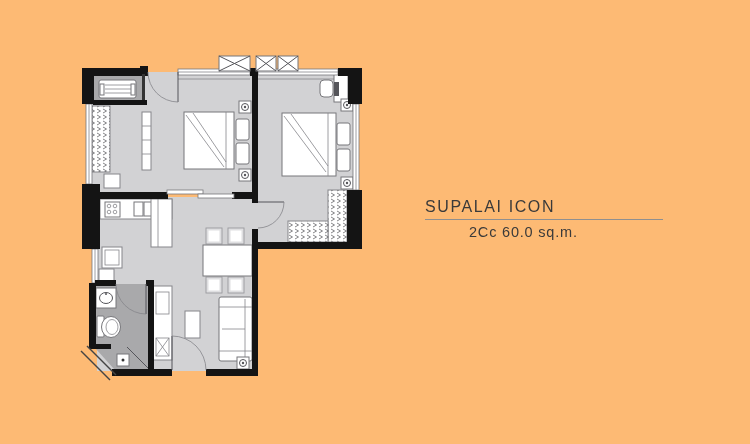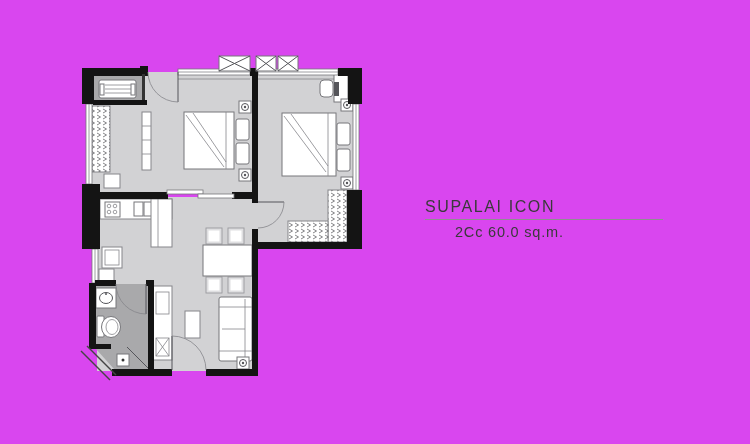--- a/index.html
+++ b/index.html
@@ -1,34 +1,34 @@
 <!DOCTYPE html>
 <html><head>
 <meta charset="utf-8">
 <style>
   html,body{margin:0;padding:0;background:#ffffff;}
-  #stage{position:relative;width:750px;height:444px;background:#d946ef;overflow:hidden;
+  #stage{position:relative;width:750px;height:444px;background:#fdba74;overflow:hidden;
          font-family:"Liberation Sans",sans-serif;}
   svg{position:absolute;left:0;top:0;}
   
   .wall{fill:#141414;}
   .floor{fill:#d2d2d4;}
   .wet{fill:#a9a9ab;}
   .furn{fill:#ffffff;stroke:#85858a;stroke-width:1;}
   .furnD{fill:#ffffff;stroke:#77777b;stroke-width:1;}
   .ln{stroke:#85858a;stroke-width:0.8;fill:none;}
   .lnD{stroke:#55555a;stroke-width:1;fill:none;}
   .win{fill:#ffffff;stroke:#77777b;stroke-width:0.8;}
   .chair{fill:#dfdfe1;stroke:#9a9a9e;stroke-width:0.9;}
   .chairIn{fill:#ffffff;stroke:none;}
   .panel{position:absolute;left:425px;top:198px;width:240px;color:#3a3a3a;}
   .panel .title{font-size:16px;letter-spacing:1.6px;font-weight:400;}
   .panel .rule{border-top:1.5px solid #8f8f8f;margin-top:3px;width:238px;}
   .panel .row{margin-top:4px;font-size:14.5px;letter-spacing:.8px;display:flex;}
-  .panel .code{margin-left:30px;white-space:nowrap;}
+  .panel .code{margin-left:44px;white-space:nowrap;}
 </style>
 </head>
 <body>
 
 <div id="stage">
 
 <svg width="750" height="444" viewBox="0 0 750 444">
   <defs>
     <pattern id="hang" width="6" height="6" patternUnits="userSpaceOnUse">
       <path d="M1,1 L4.5,3 L1,5" stroke="#66666a" stroke-width="0.8" fill="none"></path>

